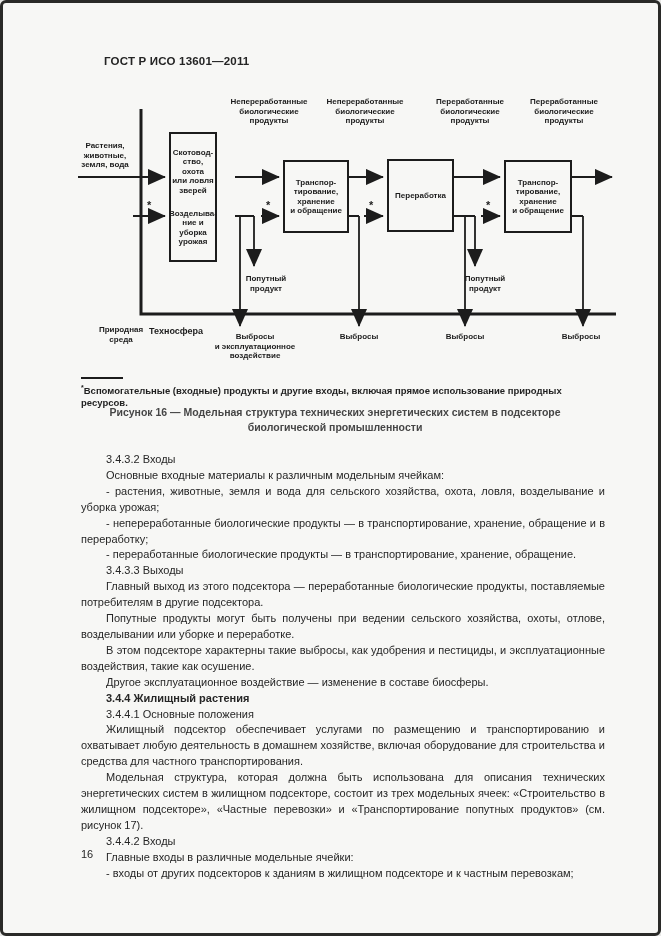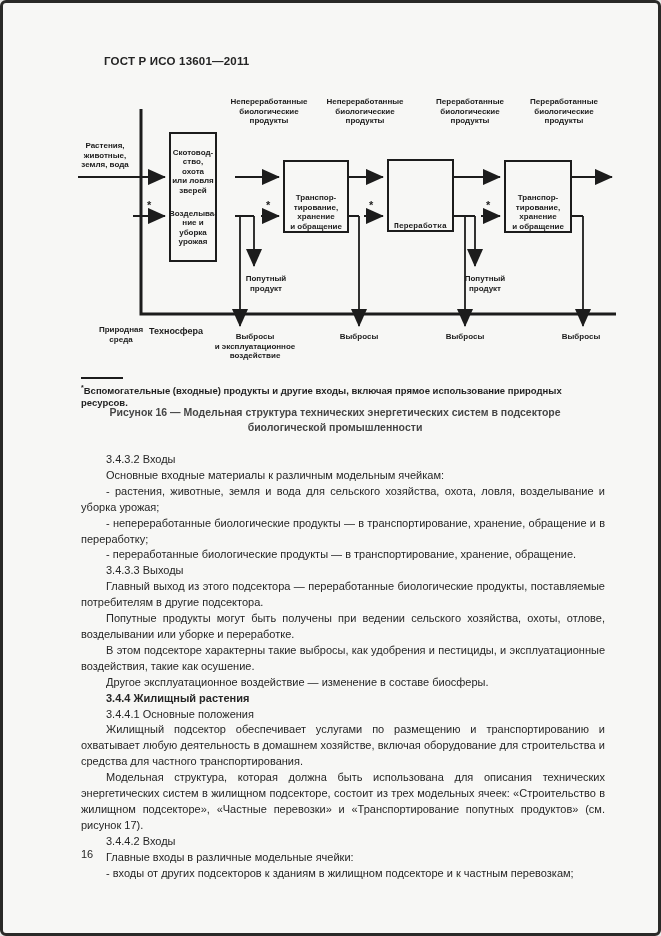--- a/index.html
+++ b/index.html
@@ -13,21 +13,21 @@
     font-family:"Liberation Sans", sans-serif;
     color:#242424;
     overflow:hidden;
   }
   .doc-header{position:absolute;left:78px;top:52px;font-size:11.5px;font-weight:bold;letter-spacing:.2px;margin-left:23px;}
   
   .diagram{position:absolute;left:0;top:0;width:661px;height:430px;}
   .diagram svg{position:absolute;left:0;top:0;}
   .dbox{
     position:absolute;box-sizing:border-box;border:2px solid #1c1c1c;
-    display:flex;flex-direction:column;align-items:center;justify-content:flex-end;
+    display:flex;flex-direction:column;align-items:center;justify-content:center;
   }
   .dlabel,.boxlabel{
     position:static;font-size:8px;font-weight:bold;line-height:9.5px;
     text-align:center;white-space:pre-line;color:#1c1c1c;
   }
   .abs{position:absolute;}
   .ast{position:absolute;font-size:11px;font-weight:bold;color:#1c1c1c;}
   .tekhno{position:absolute;font-size:9px;font-weight:bold;color:#1c1c1c;}
   
   .foot-rule{position:absolute;left:78px;top:374px;width:42px;height:2px;background:#1c1c1c;}
@@ -116,21 +116,21 @@
       <div class="boxlabel">Возделыва-
 ние и уборка
 урожая</div>
     </div>
     <div class="dbox" style="left:280px;top:157px;width:66px;height:73px;">
       <div class="boxlabel">Транспор-
 тирование,
 хранение
 и обращение</div>
     </div>
-    <div class="dbox" style="left:384px;top:156px;width:67px;height:73px;font-family:Liberation Mono, monospace;">
+    <div class="dbox" style="left:384px;top:156px;width:67px;height:73px;">
       <div class="boxlabel">Переработка</div>
     </div>
     <div class="dbox" style="left:501px;top:157px;width:68px;height:73px;">
       <div class="boxlabel">Транспор-
 тирование,
 хранение
 и обращение</div>
     </div>
 
     <span class="ast" style="left:144px;top:196px;">*</span>

